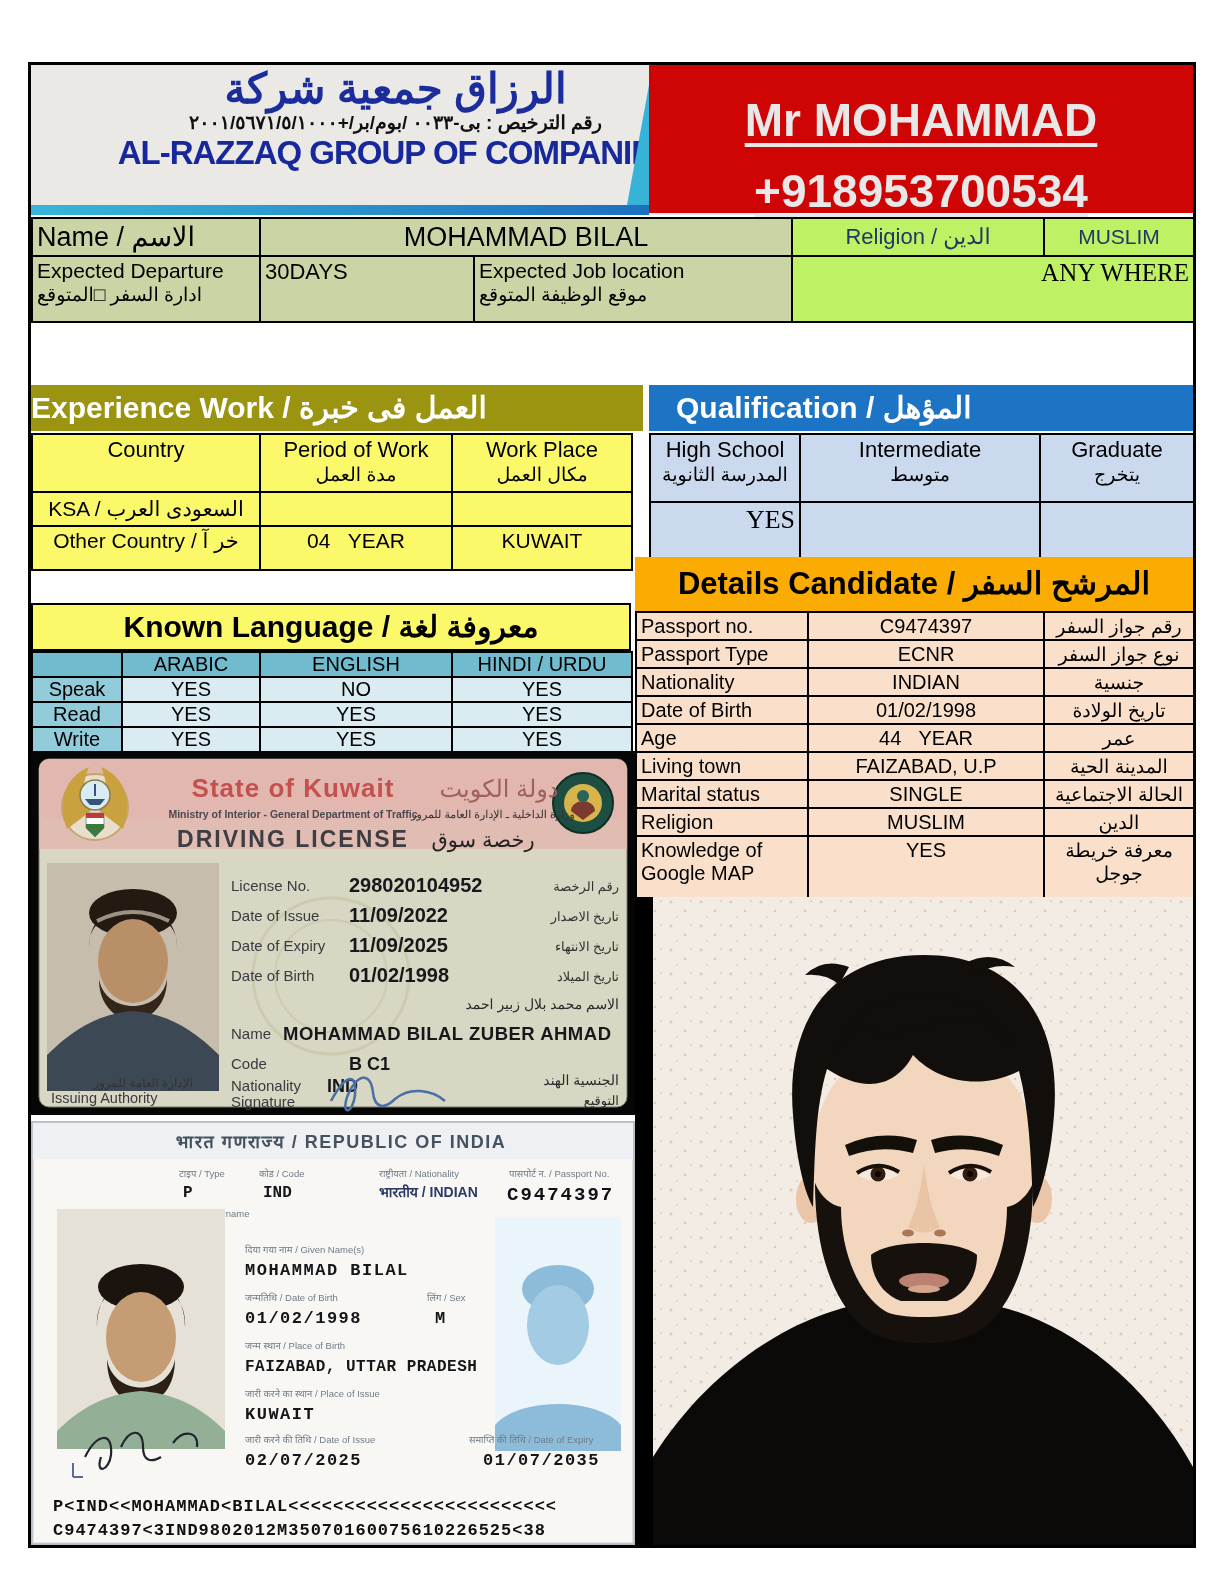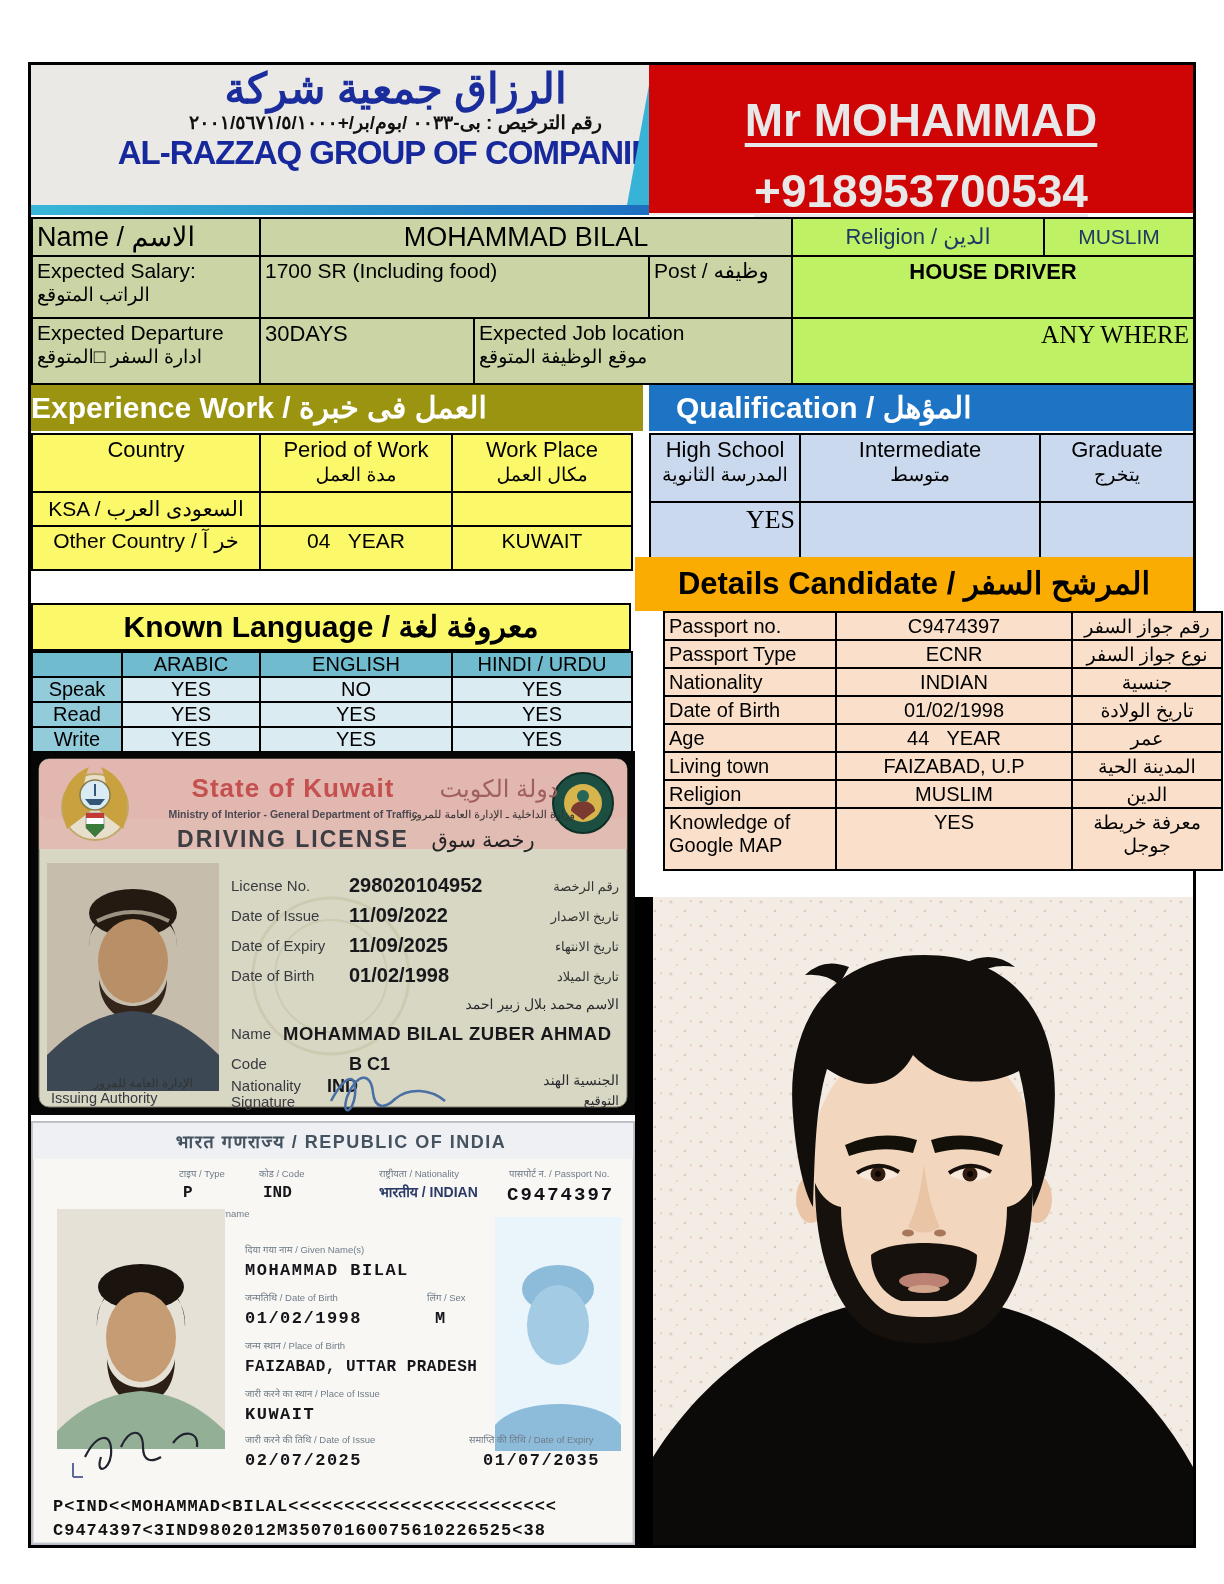--- a/index.html
+++ b/index.html
@@ -69,29 +69,20 @@
           <col style="width:252px">
           <col style="width:150px">
         </colgroup>
     <tbody>
           <tr style="height:38px">
       <td class="green fs27">Name / الاسم</td>
       <td class="green fs27 c" colspan="3">MOHAMMAD BILAL</td>
       <td class="yellow fs22 c navy">Religion / الدين</td>
       <td class="yellow fs21 c navy">MUSLIM</td>
     </tr>
-    <tr style="height:62px">
-      <td class="green fs21 vt">
-        <div>Expected Salary:</div>
-        <div class="arline">الراتب المتوقع</div>
-      </td>
-      <td class="green fs21 vt" colspan="2">1700 SR (Including food)</td>
-      <td class="green fs21 vt">Post / وظيفه</td>
-      <td class="yellow fs22 c bold vt" colspan="2" style="padding-top:8px">HOUSE DRIVER</td>
-    </tr>
     <tr style="height:66px">
       <td class="green fs21 vt">
         <div>Expected Departure</div>
         <div class="arline">ادارة السفر □المتوقع</div>
       </td>
       <td class="green fs22 vt">30DAYS</td>
       <td class="green fs21 vt" colspan="2">
         <div>Expected Job location</div>
         <div class="arline">موقع الوظيفة المتوقع</div>
       </td>
@@ -193,21 +184,21 @@
     </tr>
     <tr style="height:56px">
       <td class="qualb serif vt" style="font-size:26px">YES</td>
       <td class="qualb"></td>
       <td class="qualb"></td>
     </tr>
   </tbody>
       </table>
 
   <div class="abs dch">Details Candidate / المرشح السفر</div>
-  <table class="t" style="left:632px;top:546px;width:558px;">
+  <table class="t" style="left:604px;top:546px;width:558px;">
     <colgroup>
           <col style="width:172px">
           <col style="width:236px">
           <col style="width:150px">
         </colgroup>
     <tbody>
           <tr style="height:28px">
       <td class="peach fs20">Passport no.</td>
       <td class="peach fs20 c">C9474397</td>
       <td class="peach fs19 c">رقم جواز السفر</td>
@@ -229,20 +220,25 @@
     </tr>
     <tr style="height:28px">
       <td class="peach fs20">Age</td>
       <td class="peach fs20 c ws">44  YEAR</td>
       <td class="peach fs19 c">عمر</td>
     </tr>
     <tr style="height:28px">
       <td class="peach fs20">Living town</td>
       <td class="peach fs20 c">FAIZABAD, U.P</td>
       <td class="peach fs19 c">المدينة الحية</td>
+    </tr>
+    <tr style="height:28px">
+      <td class="peach fs20">Marital status</td>
+      <td class="peach fs20 c">SINGLE</td>
+      <td class="peach fs19 c">الحالة الاجتماعية</td>
     </tr>
     <tr style="height:28px">
       <td class="peach fs20">Religion</td>
       <td class="peach fs20 c">MUSLIM</td>
       <td class="peach fs19 c">الدين</td>
     </tr>
     <tr style="height:62px">
       <td class="peach fs20 vt">Knowledge of Google MAP</td>
       <td class="peach fs20 c vt" style="padding-top:4px">YES</td>
       <td class="peach fs19 c vt">معرفة خريطة جوجل</td>

